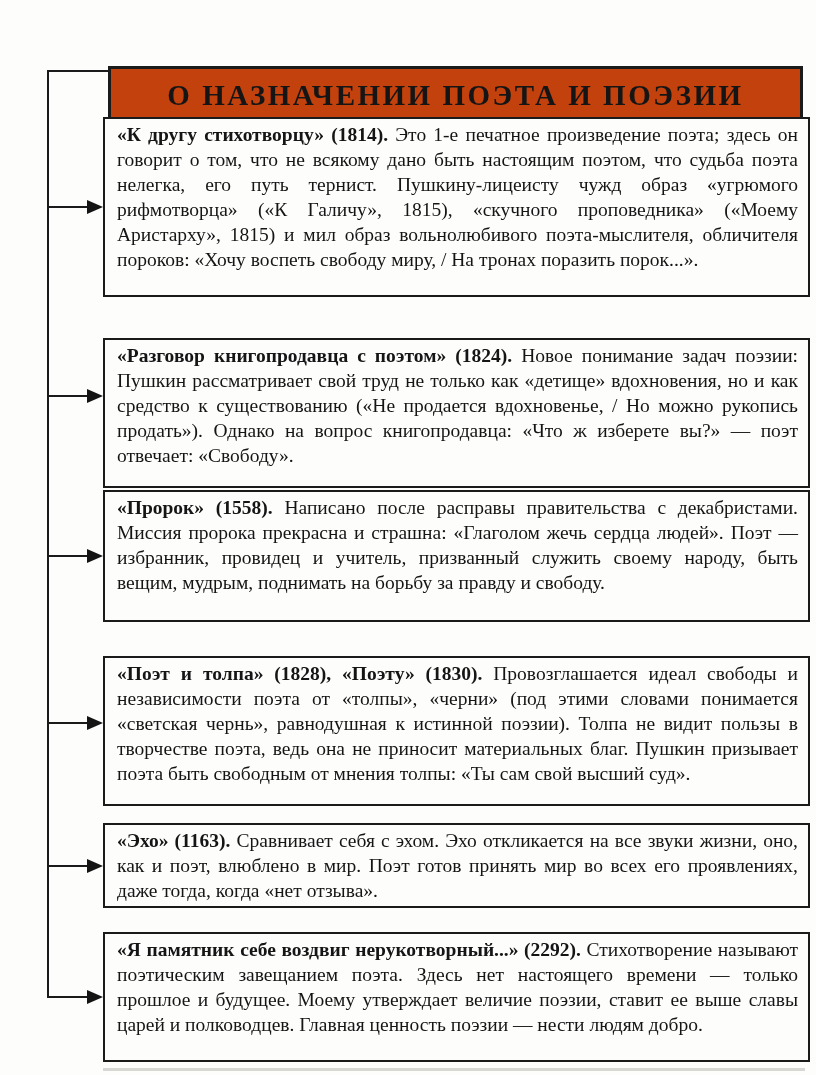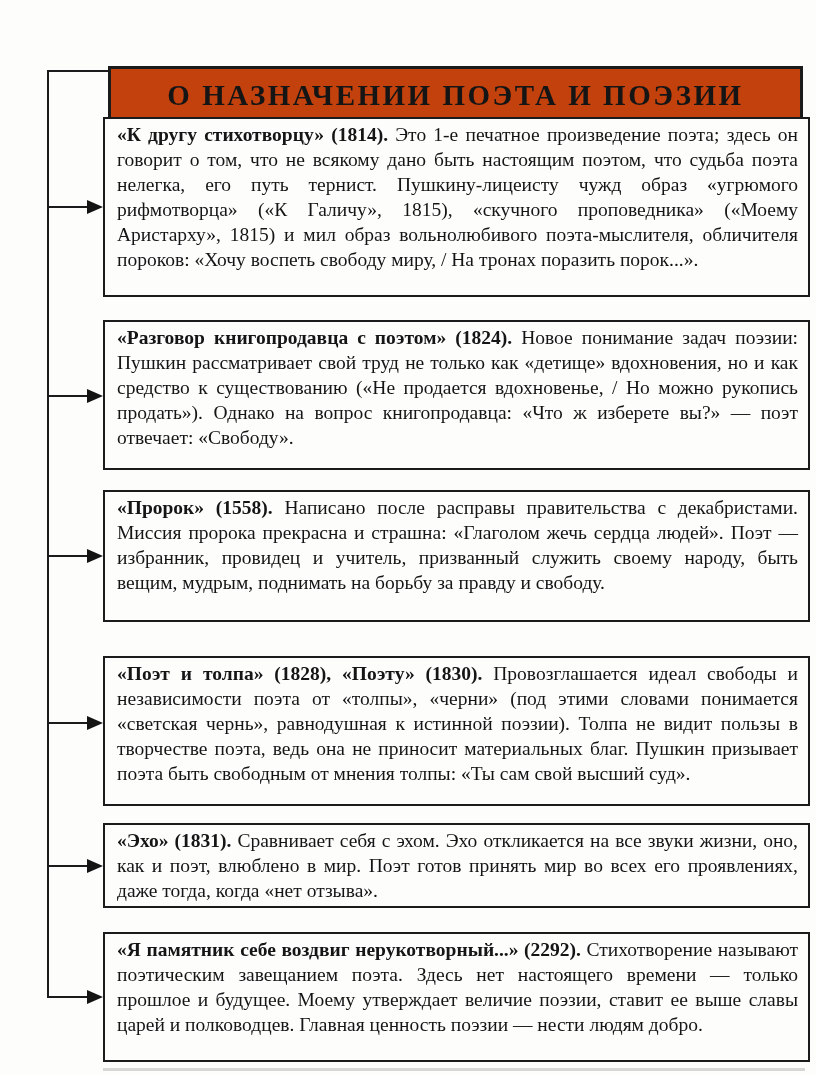--- a/index.html
+++ b/index.html
@@ -48,21 +48,21 @@
     border: 2px solid #1b1b1b;
     background: #fdfdfc;
     padding: 3px 10px 3px 12px;
     font-size: 19.5px;
     line-height: 25px;
     text-align: justify;
   }
   .entry-box .entry-heading { font-weight: bold; }
 
   .box-1 { top: 117px; min-height: 180px; }
-  .box-2 { top: 320px; min-height: 150px; }
+  .box-2 { top: 338px; min-height: 150px; }
   .box-3 { top: 490px; min-height: 132px; }
   .box-4 { top: 648px; min-height: 150px; margin-top: 8px; }
   .box-5 { top: 823px; min-height: 85px;  }
   .box-6 { top: 932px; min-height: 130px; }
 
   
   .trunk {
     position: absolute;
     left: 47px;
     top: 71px;
@@ -137,18 +137,18 @@
   </div>
 
   <div class="entry-box box-1"><span class="entry-heading">«К другу стихотворцу» (1814).</span><span class="entry-body"> Это 1-е печатное произведение поэта; здесь он говорит о том, что не всякому дано быть настоящим поэтом, что судьба поэта нелегка, его путь тернист. Пушкину-лицеисту чужд образ «угрюмого рифмотворца» («К Галичу», 1815), «скучного проповедника» («Моему Аристарху», 1815) и мил образ вольнолюбивого поэта-мыслителя, обличителя пороков: «Хочу воспеть свободу миру, / На тронах поразить порок...».</span></div>
 
   <div class="entry-box box-2"><span class="entry-heading">«Разговор книгопродавца с поэтом» (1824).</span><span class="entry-body"> Новое понимание задач поэзии: Пушкин рассматривает свой труд не только как «детище» вдохновения, но и как средство к существованию («Не продается вдохновенье, / Но можно рукопись продать»). Однако на вопрос книгопродавца: «Что ж изберете вы?» — поэт отвечает: «Свободу».</span></div>
 
   <div class="entry-box box-3"><span class="entry-heading">«Пророк» (1558).</span><span class="entry-body"> Написано после расправы правительства с декабристами. Миссия пророка прекрасна и страшна: «Глаголом жечь сердца людей». Поэт — избранник, провидец и учитель, призванный служить своему народу, быть вещим, мудрым, поднимать на борьбу за правду и свободу.</span></div>
 
   <div class="entry-box box-4"><span class="entry-heading">«Поэт и толпа» (1828), «Поэту» (1830).</span><span class="entry-body"> Провозглашается идеал свободы и независимости поэта от «толпы», «черни» (под этими словами понимается «светская чернь», равнодушная к истинной поэзии). Толпа не видит пользы в творчестве поэта, ведь она не приносит материальных благ. Пушкин призывает поэта быть свободным от мнения толпы: «Ты сам свой высший суд».</span></div>
 
-  <div class="entry-box box-5"><span class="entry-heading">«Эхо» (1831).</span><span class="entry-body"> Сравнивает себя с эхом. Эхо откликается на все звуки жизни, оно, как и поэт, влюблено в мир. Поэт готов принять мир во всех его проявлениях, даже тогда, когда «нет отзыва».</span></div>
+  <div class="entry-box box-5"><span class="entry-heading">«Эхо» (1163).</span><span class="entry-body"> Сравнивает себя с эхом. Эхо откликается на все звуки жизни, оно, как и поэт, влюблено в мир. Поэт готов принять мир во всех его проявлениях, даже тогда, когда «нет отзыва».</span></div>
 
   <div class="entry-box box-6"><span class="entry-heading">«Я памятник себе воздвиг нерукотворный...» (2292).</span><span class="entry-body"> Стихотворение называют поэтическим завещанием поэта. Здесь нет настоящего времени — только прошлое и будущее. Моему утверждает величие поэзии, ставит ее выше славы царей и полководцев. Главная ценность поэзии — нести людям добро.</span></div>
 
   <div class="scan-shadow"></div>
 </div>
 
 </body></html>

